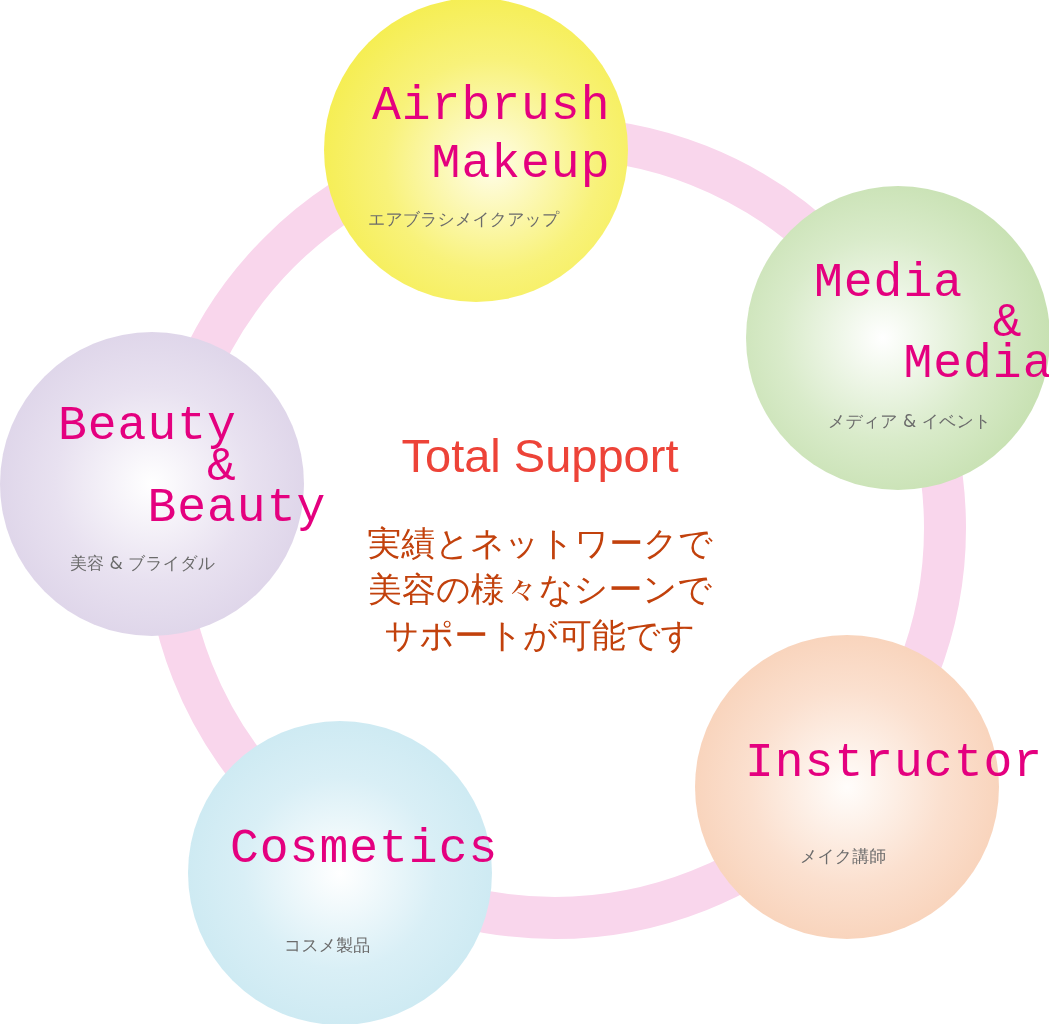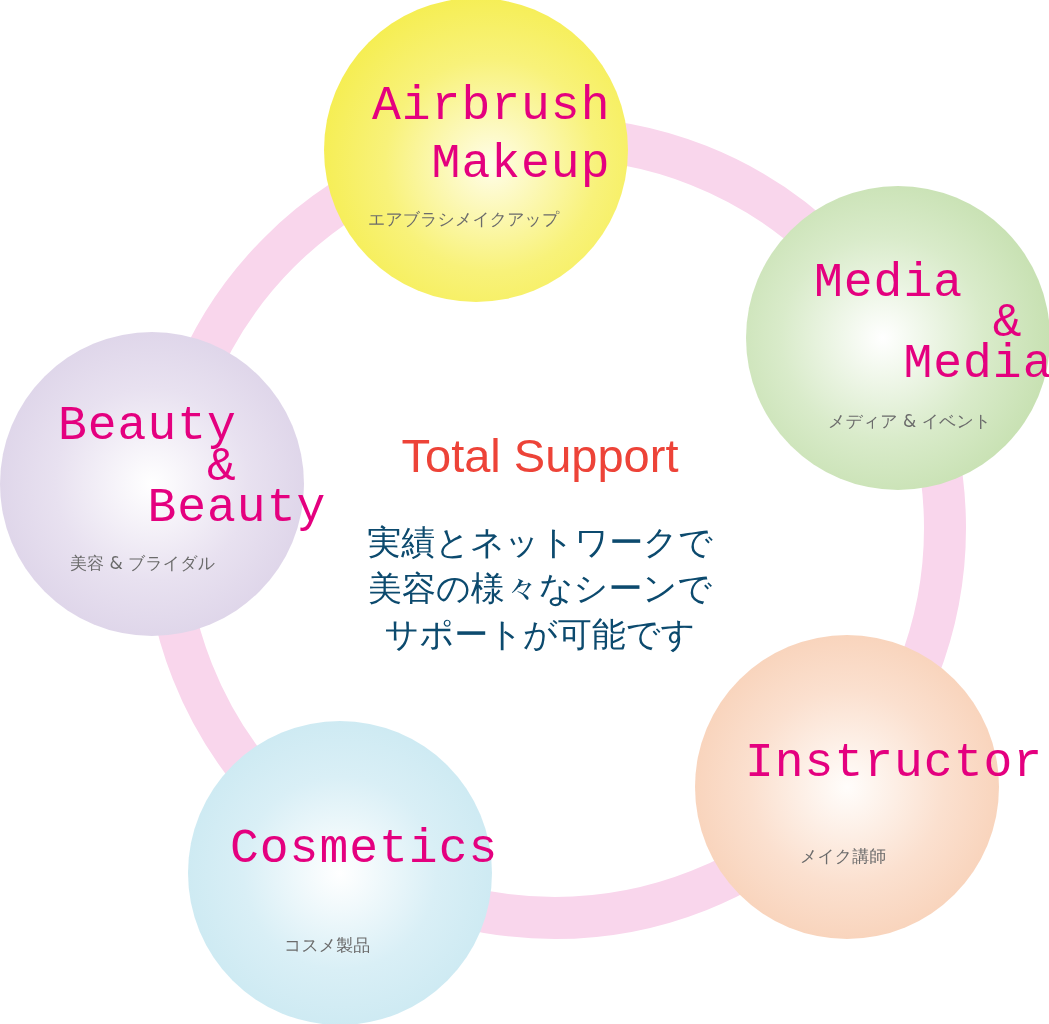--- a/index.html
+++ b/index.html
@@ -11,21 +11,21 @@
                 font-weight:200; font-size:48px; line-height:40px; white-space:pre; letter-spacing:1px; }
   .bubble .ja { position:absolute; color:#6b6b6b; font-size:17px; white-space:nowrap; }
   #b-air { left:324px; top:-2px; background:radial-gradient(circle at 55% 55%, #fffde8 0%, #f8f27a 45%, #f3ea2e 100%); }
   #b-media { left:746px; top:186px; background:radial-gradient(circle at 45% 50%, #ffffff 0%, #d9ebca 45%, #b8d89d 100%); }
   #b-beauty { left:0px; top:332px; background:radial-gradient(circle at 50% 50%, #ffffff 0%, #e8e1f0 45%, #d5cae3 100%); }
   #b-inst { left:695px; top:635px; background:radial-gradient(circle at 50% 50%, #fffdfb 0%, #fbe0cf 45%, #f6c7a8 100%); }
   #b-cos { left:188px; top:721px; background:radial-gradient(circle at 50% 50%, #ffffff 0%, #d9eff6 45%, #c2e5ef 100%); }
   #center-title { position:absolute; left:300px; top:428px; width:480px; text-align:center;
                   color:#ed4338; font-size:47px; font-family:"Liberation Sans", sans-serif; }
   #center-body { position:absolute; left:300px; top:520px; width:480px; text-align:center;
-                 color:#0c4a6e; font-size:34px; line-height:46px; font-weight:300;font-family:Liberation Serif, serif; }
+                 color:#c2410c; font-size:34px; line-height:46px; font-weight:300; }
   #center-body div { white-space:nowrap; }
 </style>
 </head>
 <body>
 
 <svg id="ring" viewBox="0 0 1049 1024">
   <circle cx="555" cy="528" r="390" fill="none" stroke="#f9d6ec" stroke-width="42"></circle>
 </svg>
 
 <div class="bubble" id="b-air">

